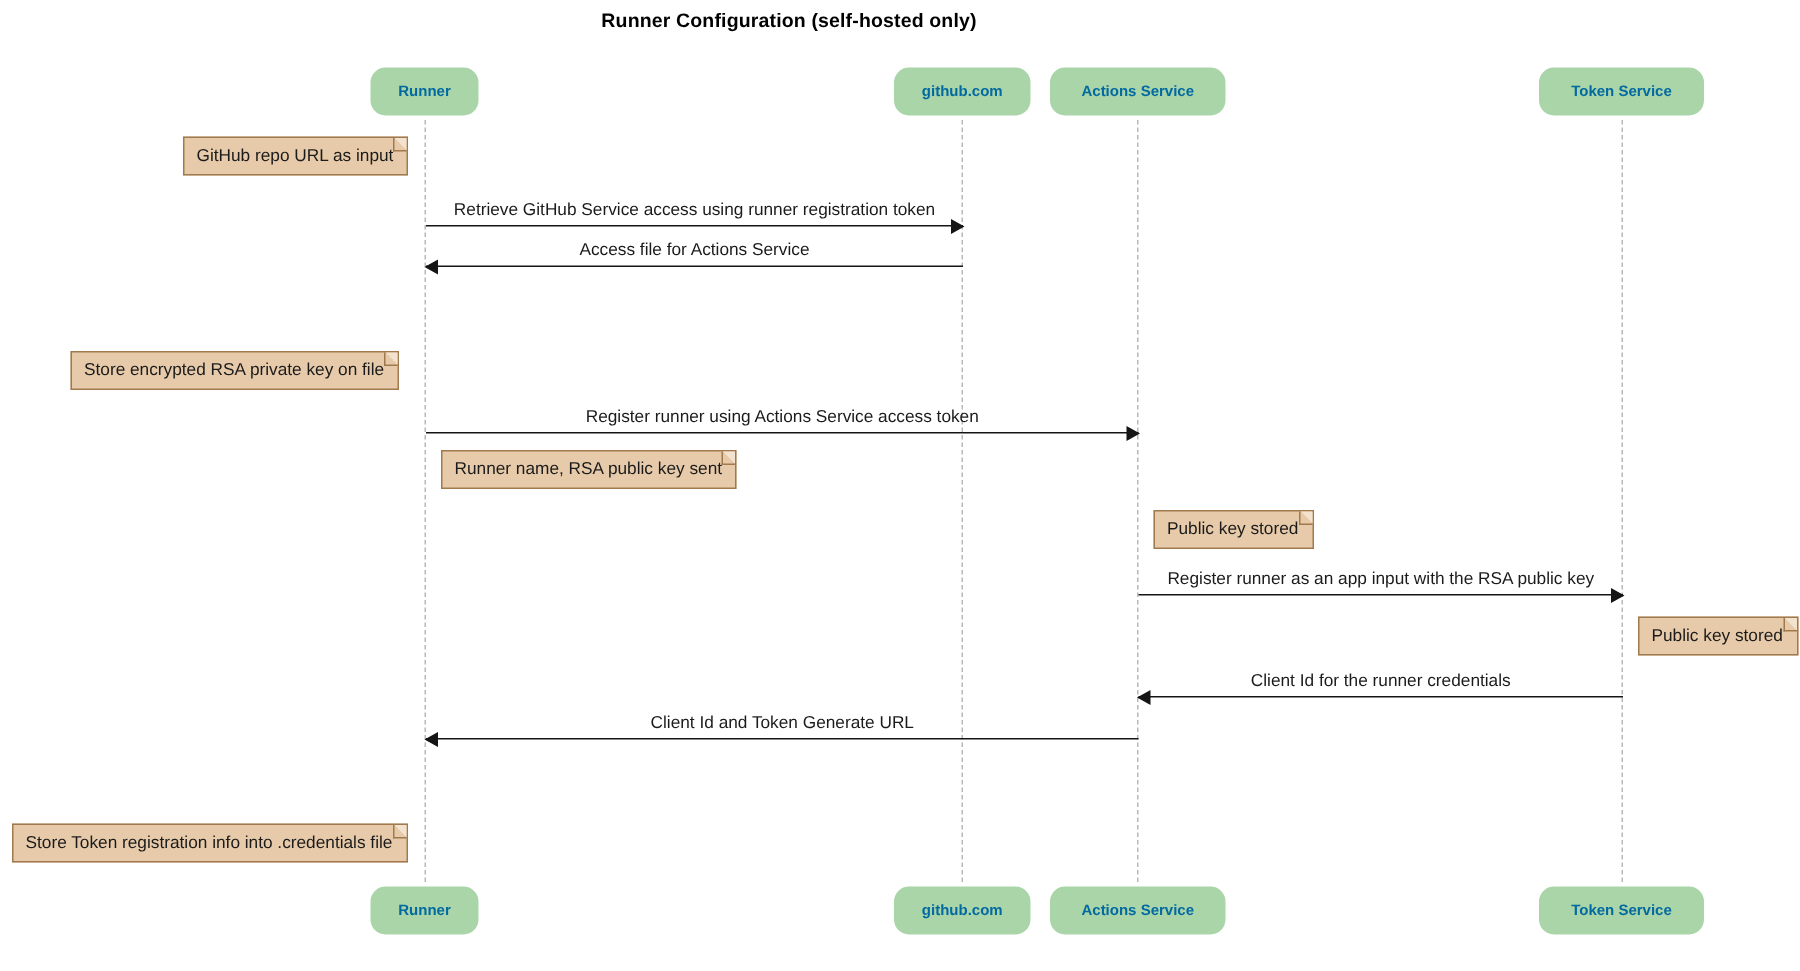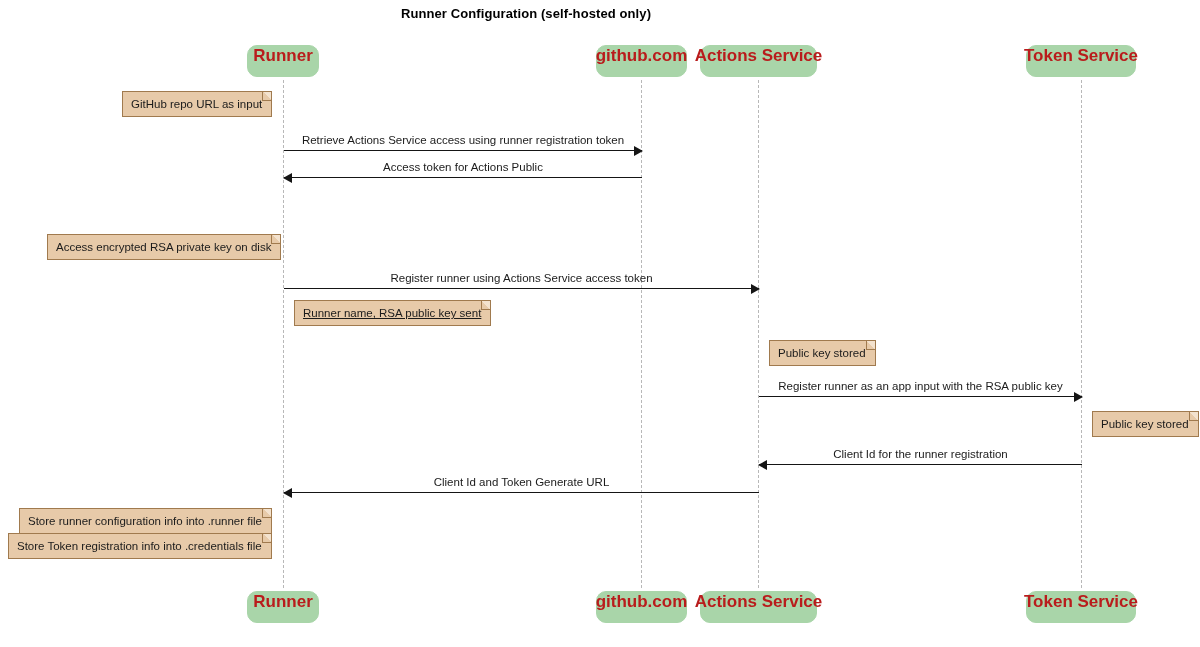--- a/index.html
+++ b/index.html
@@ -39,24 +39,25 @@
     height: 508px;
   }
   
   .participant {
     position: absolute;
     height: 32px;
     background: #a9d5a9;
     border: 1px solid #a9d5a9;
     border-radius: 10px;
     display: flex;
+    align-items: center;
     justify-content: center;
-    font-size: 17px;
+    font-size: 10px;
     font-weight: bold;
-    color: #b91c1c;
+    color: #0369a1;
     box-sizing: border-box;
     white-space: nowrap;
     padding: 0 12px;
   }
   
   .note {
     position: absolute;
     background: #e7caa9;
     border: 1px solid #a07a4e;
     box-sizing: border-box;
@@ -157,76 +158,72 @@
   </div>
 
   <div class="note" style="left: 122px; top: 91px;">
     <span class="fold"></span>
     <span>GitHub repo URL as input</span>
   </div>
 
 
   <div class="note" style="left: 47px; top: 234px;">
     <span class="fold"></span>
-    <span>Access encrypted RSA private key on disk</span>
-  </div>
-
-  <div class="note" style="left:294px; top:300px;text-decoration:underline;">
+    <span>Store encrypted RSA private key on file</span>
+  </div>
+
+  <div class="note" style="left:294px; top:300px;">
     <span class="fold"></span>
     <span>Runner name, RSA public key sent</span>
   </div>
 
   <div class="note" style="left:769px; top:340px;">
     <span class="fold"></span>
     <span>Public key stored</span>
   </div>
 
   <div class="note" style="left:1092px; top:411px;">
     <span class="fold"></span>
     <span>Public key stored</span>
   </div>
 
-  <div class="note" style="left: 19px; top: 508px;">
-    <span class="fold"></span>
-    <span>Store runner configuration info into .runner file</span>
-  </div>
-
-  <div class="note" style="left: 8px; top: 533px;">
+
+  <div class="note" style="left: 8px; top: 549px;">
     <span class="fold"></span>
     <span>Store Token registration info into .credentials file</span>
   </div>
 
   <div class="message to-right" style="left:284px; top:150px; width:358px;">
     <div class="line"></div>
     <div class="head"></div>
-    <div class="label">Retrieve Actions Service access using runner registration token</div>
+    <div class="label">Retrieve GitHub Service access using runner registration token</div>
   </div>
 
   <div class="message to-left" style="left:284px; top:177px; width:358px;">
     <div class="line"></div>
     <div class="head"></div>
-    <div class="label">Access token for Actions Public</div>
+    <div class="label">Access file for Actions Service</div>
   </div>
 
   <div class="message to-right" style="left:284px; top:288px; width:475px;">
     <div class="line"></div>
     <div class="head"></div>
     <div class="label">Register runner using Actions Service access token</div>
   </div>
 
   <div class="message to-right" style="left:759px; top:396px; width:323px;">
     <div class="line"></div>
     <div class="head"></div>
     <div class="label">Register runner as an app input with the RSA public key</div>
   </div>
 
   <div class="message to-left" style="left:759px; top:464px; width:323px;">
     <div class="line"></div>
     <div class="head"></div>
-    <div class="label">Client Id for the runner registration</div>
+    <div class="label">Client Id for the runner credentials</div>
   </div>
 
   <div class="message to-left" style="left:284px; top:492px; width:475px;">
     <div class="line"></div>
     <div class="head"></div>
     <div class="label">Client Id and Token Generate URL</div>
   </div>
 
 </div>
 

